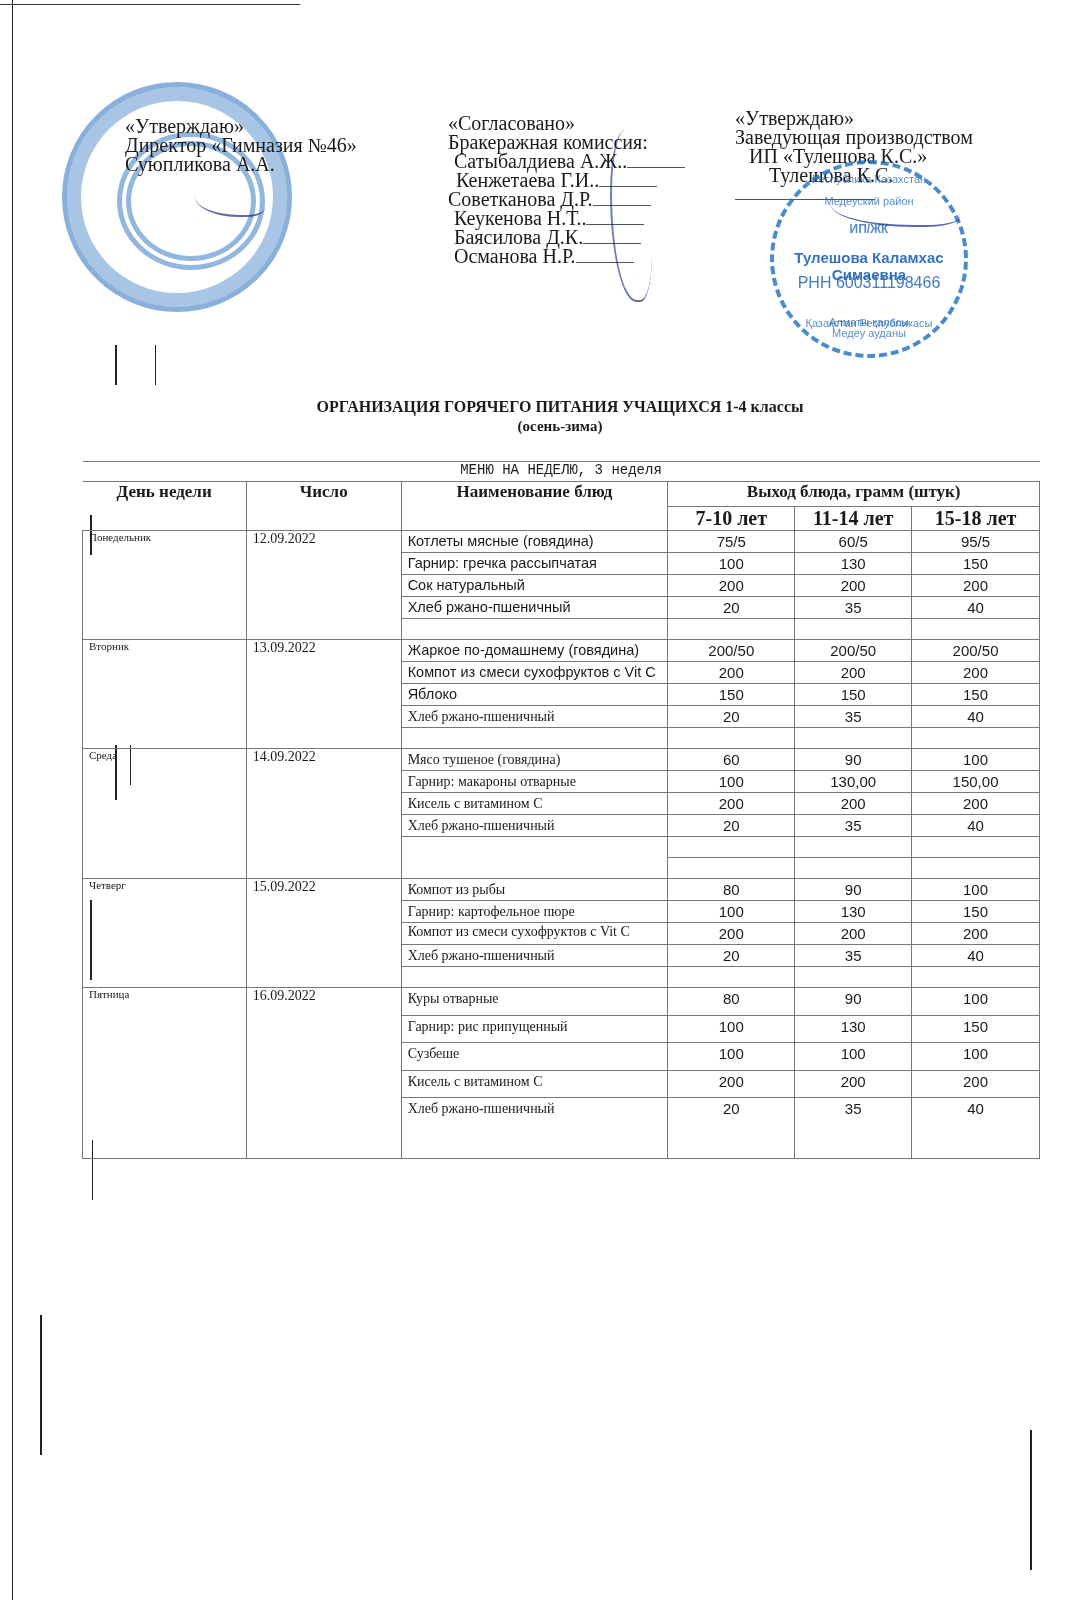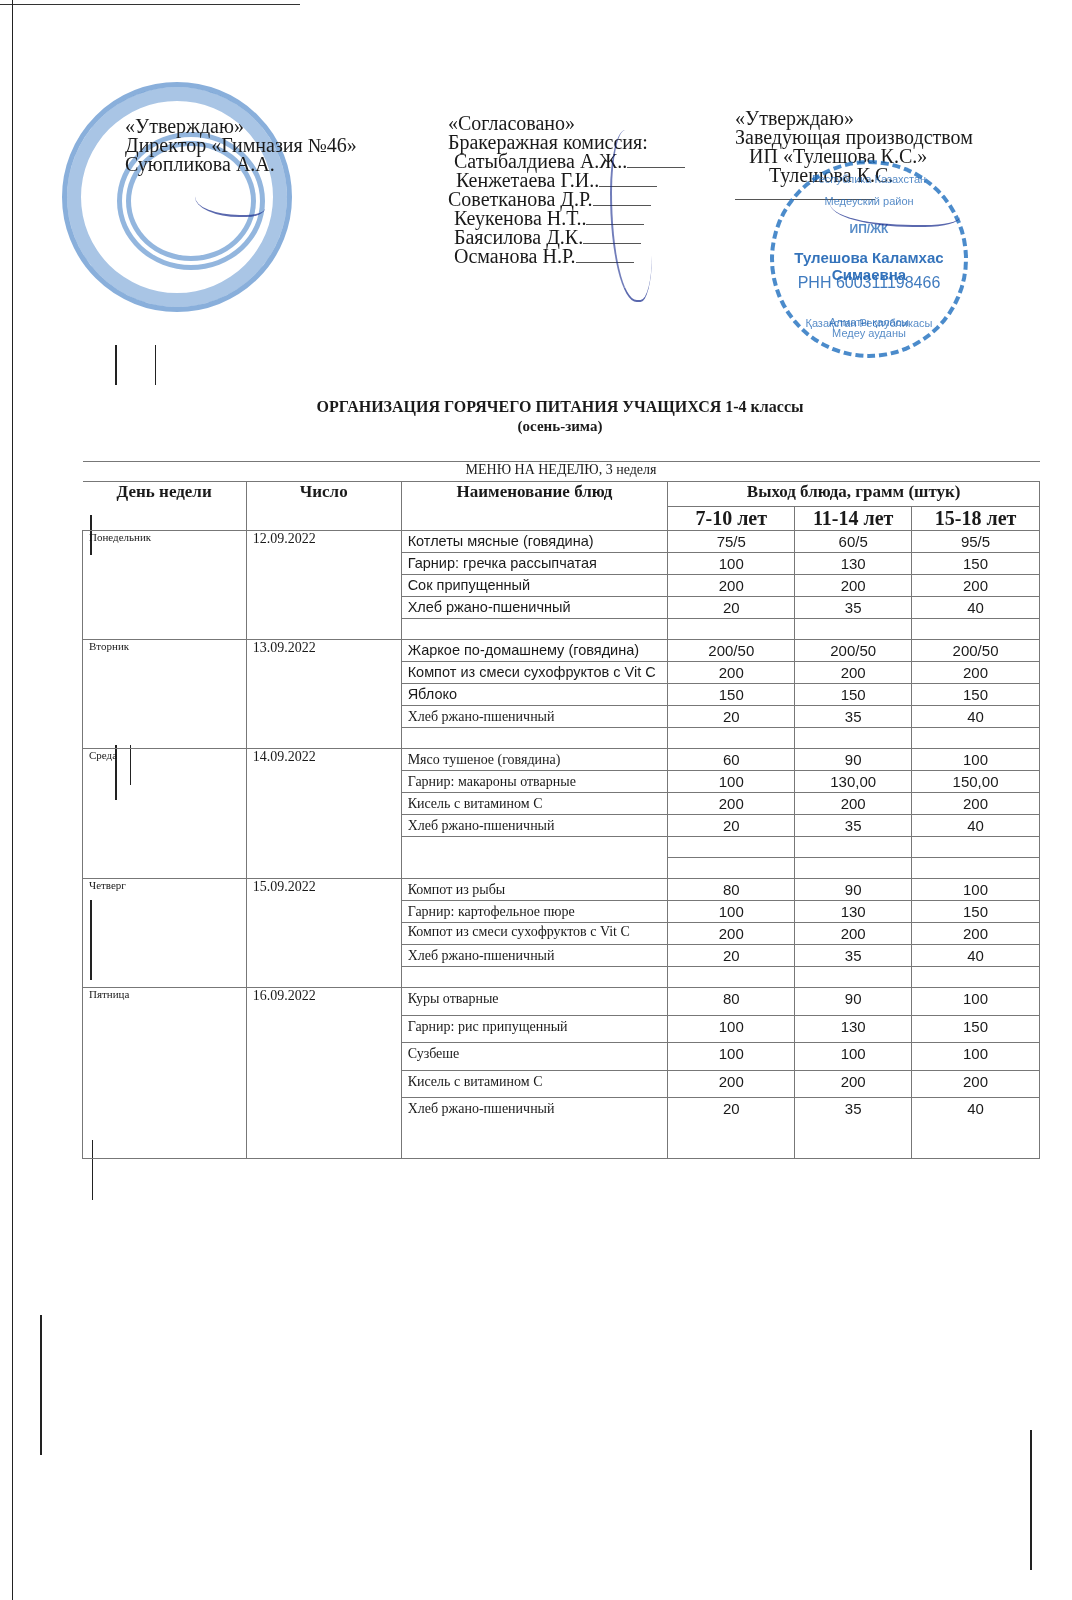--- a/index.html
+++ b/index.html
@@ -27,21 +27,21 @@
                 font-family:"Liberation Sans", sans-serif; font-size:16px; color:rgba(30,100,180,0.85); }
   #stamp-right .st-small { position:absolute; left:0; width:190px; text-align:center;
                 font-family:"Liberation Sans", sans-serif; font-size:11px; color:rgba(30,100,180,0.75); line-height:11px; }
   .signature { position:absolute; border-bottom:2px solid rgba(20,40,140,0.7); border-radius:40% 60% 30% 70%; }
 
   #doc-title { position:absolute; left:0; width:1120px; top:398px; text-align:center; font-weight:bold; font-size:16px; }
   #doc-subtitle { position:absolute; left:0; width:1120px; top:418px; text-align:center; font-weight:bold; font-size:15px; }
 
   table.menu { position:absolute; left:82px; top:461px; width:958px; border-collapse:collapse; }
   table.menu td, table.menu th { border:1px solid #777; padding:0 6px; vertical-align:top; }
-  .caption-cell { text-align:center; font-family:Liberation Serif, serif; font-size:14px; height:19px; border-left:none !important; border-right:none !important; padding:0; }
+  .caption-cell { text-align:center; font-family:Liberation Mono, monospace; font-size:14px; height:19px; border-left:none !important; border-right:none !important; padding:0; }
   th.h { font-weight:bold; font-size:17px; text-align:center; height:24px; }
   th.h-age { font-size:20px; height:22px; }
   td.day { font-size:11px; padding-top:3px; padding-left:0; border-left:none; }
   td.date { font-size:14px; padding-top:3px; padding-left:12px; }
   td.dish { font-family:"Liberation Sans", sans-serif; font-size:14.5px; line-height:21px; padding-left:8px; }
   td.dish.serif { font-family:"Liberation Serif", serif; font-size:14px; }
   td.num { font-family:"Liberation Sans", sans-serif; font-size:15px; text-align:center; line-height:21px; }
   tr.spacer td { height:20px; }
 </style>
 </head>
@@ -136,21 +136,21 @@
     <td class="num">60/5</td>
     <td class="num">95/5</td>
   </tr>
   <tr>
     <td class="dish">Гарнир: гречка рассыпчатая</td>
     <td class="num">100</td>
     <td class="num">130</td>
     <td class="num">150</td>
   </tr>
   <tr>
-    <td class="dish">Сок припущенный</td>
+    <td class="dish">Сок натуральный</td>
     <td class="num">200</td>
     <td class="num">200</td>
     <td class="num">200</td>
   </tr>
   <tr>
     <td class="dish">Хлеб ржано-пшеничный</td>
     <td class="num">20</td>
     <td class="num">35</td>
     <td class="num">40</td>
   </tr>

